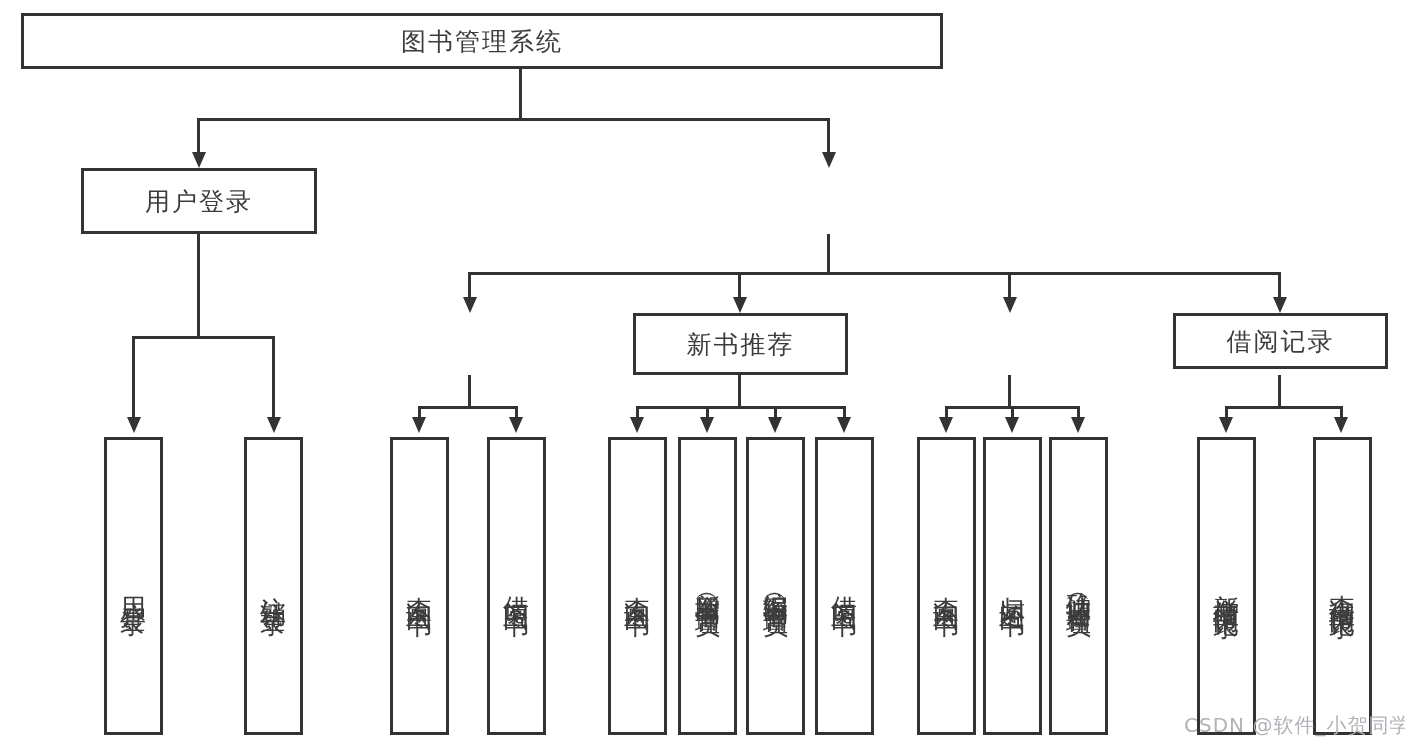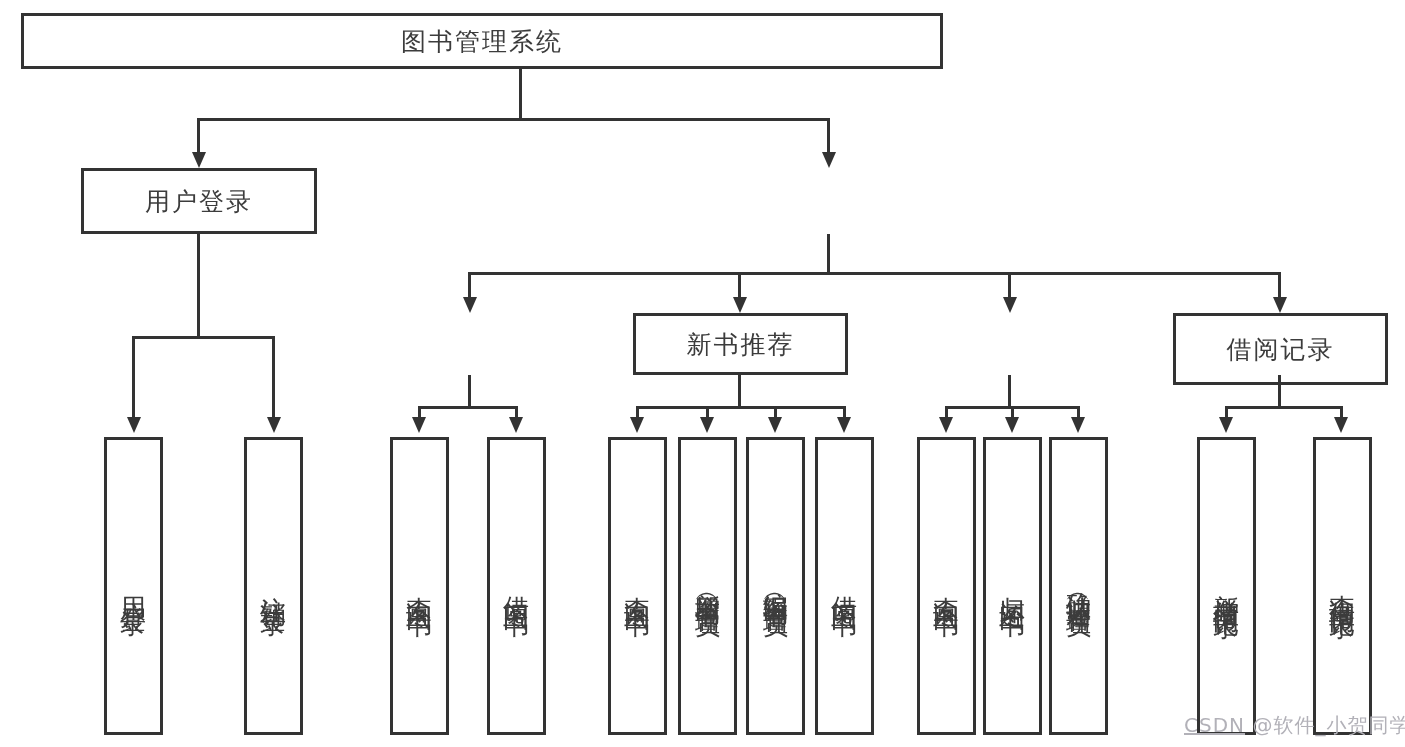--- a/index.html
+++ b/index.html
@@ -22,33 +22,33 @@
   .vl{position:absolute;width:3px;background:#333333;}
   .arr{
     position:absolute;width:0;height:0;
     border-left:7px solid transparent;border-right:7px solid transparent;
     border-top:16px solid #333333;
   }
   .watermark{
     position:absolute;left:1184px;top:712px;font-size:20px;color:#b2b1b8;
     white-space:nowrap;z-index:5;letter-spacing:1px;
   }
-  .watermark .brand{text-decoration:underline;}
+  .watermark .brand{}
 </style>
 </head>
 <body>
 
 <div class="canvas">
 
   <div class="node" style="left:21px;top:13px;width:922px;height:56px">图书管理系统</div>
 
   <div class="node" style="left:81px;top:168px;width:236px;height:66px">用户登录</div>
 
   <div class="node" style="left:633px;top:313px;width:215px;height:62px">新书推荐</div>
-  <div class="node" style="left:1173px;top:313px;width:215px;height:72px">借阅记录</div>
+  <div class="node" style="left:1173px;top:313px;width:215px;height:56px">借阅记录</div>
 
   <div class="vnode" style="left:104px">用户登录</div>
   <div class="vnode" style="left:244px">注销登录</div>
 
   <div class="vnode" style="left:390px">查询图书</div>
   <div class="vnode" style="left:487px">借阅图书</div>
 
   <div class="vnode" style="left:608px">查询图书</div>
   <div class="vnode" style="left:678px;letter-spacing:3px;font-size:25px">新增图书（管理员）</div>
   <div class="vnode" style="left:746px;letter-spacing:3px;font-size:25px">编辑图书（管理员）</div>

